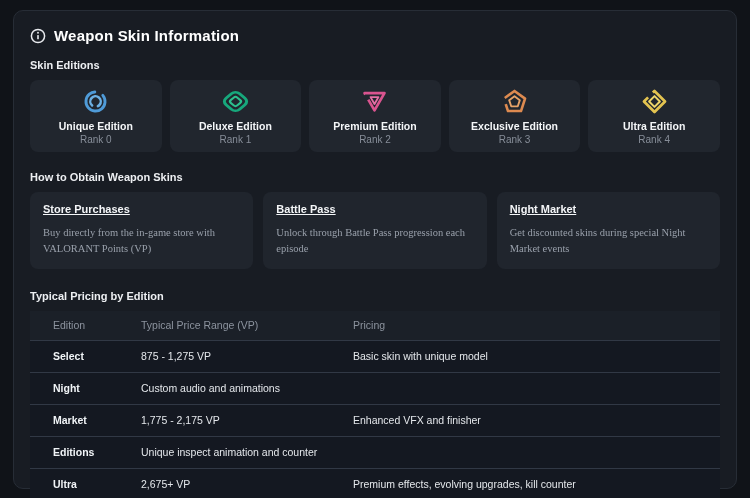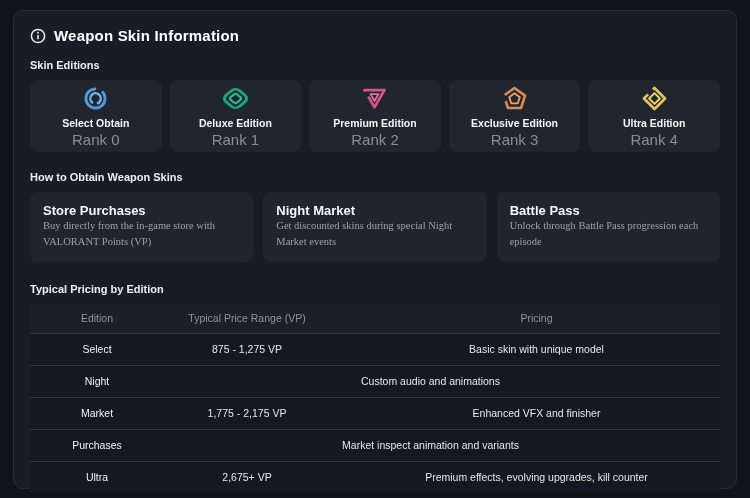--- a/index.html
+++ b/index.html
@@ -21,35 +21,35 @@
   .section-label{font-size:11px;font-weight:bold;color:#edeff2;margin:0 0 9px;}
   
   .editions{display:flex;gap:8px;margin-bottom:19px;}
   .edition-card{
     flex:1;background:#21262e;border-radius:8px;height:72px;
     display:flex;flex-direction:column;align-items:center;justify-content:center;gap:2px;
   }
   .edition-icon{width:27px;height:27px;margin-bottom:3px;}
   .edition-icon svg{width:100%;height:100%;display:block;}
   .edition-name{font-size:10.5px;font-weight:bold;color:#f4f6f8;}
-  .edition-rank{font-size:15px;color:#878e99;}
+  .edition-rank{font-size:10px;color:#878e99;}
   
   .obtain{display:flex;gap:10px;margin-bottom:21px;}
   .obtain-card{flex:1;background:#20252d;border-radius:8px;padding:11px 13px 12px;box-sizing:border-box;}
-  .obtain-title{font-size:13px;font-weight:bold;color:#f4f6f8;margin-bottom:0;}
+  .obtain-title{font-size:11px;font-weight:bold;color:#f4f6f8;margin-bottom:10px;text-decoration:underline;}
   .obtain-desc{font-size:10.5px;color:#99a0ab;line-height:1.5;font-family:Liberation Serif, serif;}
   
   .ptable{margin-top:8px;}
-  .trow,.thead{display:flex;align-items:center;font-size:10.5px;text-align:center;}
+  .trow,.thead{display:flex;align-items:center;font-size:10.5px;}
   .thead{height:29px;background:#1b2028;color:#8c939e;}
   .trow{height:31px;background:#141821;border-top:1px solid #313845;}
   .c1{width:111px;padding-left:23px;box-sizing:border-box;flex:0 0 auto;}
   .c2{width:212px;flex:0 0 auto;}
   .c3{flex:1;}
-  .trow .c1{font-weight:normal;color:#f1f4f7;}
+  .trow .c1{font-weight:bold;color:#f1f4f7;}
   .trow .c2,.trow .c3{color:#e4e7eb;}
 </style>
 </head>
 <body>
 
 <div class="panel">
 
   <div class="hdr">
     <span>
       <svg width="16" height="16" viewBox="0 0 16 16">
@@ -64,21 +64,21 @@
   <div class="section-label">Skin Editions</div>
   <div class="editions">
 
     <div class="edition-card">
       <span class="edition-icon">
         <svg viewBox="0 0 32 32">
           <circle cx="16" cy="16" r="11.3" fill="none" stroke="#4f9bd8" stroke-width="3.4" stroke-dasharray="60 11" stroke-linecap="round" transform="rotate(-40 16 16)"></circle>
           <circle cx="16" cy="16" r="6.2" fill="none" stroke="#6db1e4" stroke-width="3" stroke-dasharray="31 8" stroke-linecap="round" transform="rotate(130 16 16)"></circle>
         </svg>
       </span>
-      <span class="edition-name">Select Obtain</span>
+      <span class="edition-name">Unique Edition</span>
       <span class="edition-rank">Rank 0</span>
     </div>
 
     <div class="edition-card">
       <span class="edition-icon">
         <svg viewBox="0 0 32 32">
           <g transform="translate(16 16) scale(1.12 0.94) translate(-16 -16)">
             <rect x="6" y="6" width="20" height="20" rx="6" fill="none" stroke="#17a87c" stroke-width="3.4" transform="rotate(45 16 16)"></rect>
             <rect x="11.2" y="11.2" width="9.6" height="9.6" rx="2.6" fill="none" stroke="#2cc08e" stroke-width="2.4" transform="rotate(45 16 16)"></rect>
           </g>
@@ -123,26 +123,26 @@
 
   </div>
 
   <div class="section-label">How to Obtain Weapon Skins</div>
   <div class="obtain">
     <div class="obtain-card">
       <div class="obtain-title">Store Purchases</div>
       <div class="obtain-desc">Buy directly from the in-game store with VALORANT Points (VP)</div>
     </div>
     <div class="obtain-card">
+      <div class="obtain-title">Battle Pass</div>
+      <div class="obtain-desc">Unlock through Battle Pass progression each episode</div>
+    </div>
+    <div class="obtain-card">
       <div class="obtain-title">Night Market</div>
       <div class="obtain-desc">Get discounted skins during special Night Market events</div>
-    </div>
-    <div class="obtain-card">
-      <div class="obtain-title">Battle Pass</div>
-      <div class="obtain-desc">Unlock through Battle Pass progression each episode</div>
     </div>
   </div>
 
   <div class="section-label">Typical Pricing by Edition</div>
   <div class="ptable">
     <div class="thead">
       <div class="c1">Edition</div>
       <div class="c2">Typical Price Range (VP)</div>
       <div class="c3">Pricing</div>
     </div>
@@ -155,22 +155,22 @@
     <div class="trow">
       <div class="c1">Night</div>
       <div class="c3">Custom audio and animations</div>
     </div>
     <div class="trow">
       <div class="c1">Market</div>
       <div class="c2">1,775 - 2,175 VP</div>
       <div class="c3">Enhanced VFX and finisher</div>
     </div>
     <div class="trow">
-      <div class="c1">Purchases</div>
-      <div class="c3">Market inspect animation and variants</div>
+      <div class="c1">Editions</div>
+      <div class="c3">Unique inspect animation and counter</div>
     </div>
     <div class="trow">
       <div class="c1">Ultra</div>
       <div class="c2">2,675+ VP</div>
       <div class="c3">Premium effects, evolving upgrades, kill counter</div>
     </div>
   </div>
 
 </div>
 

